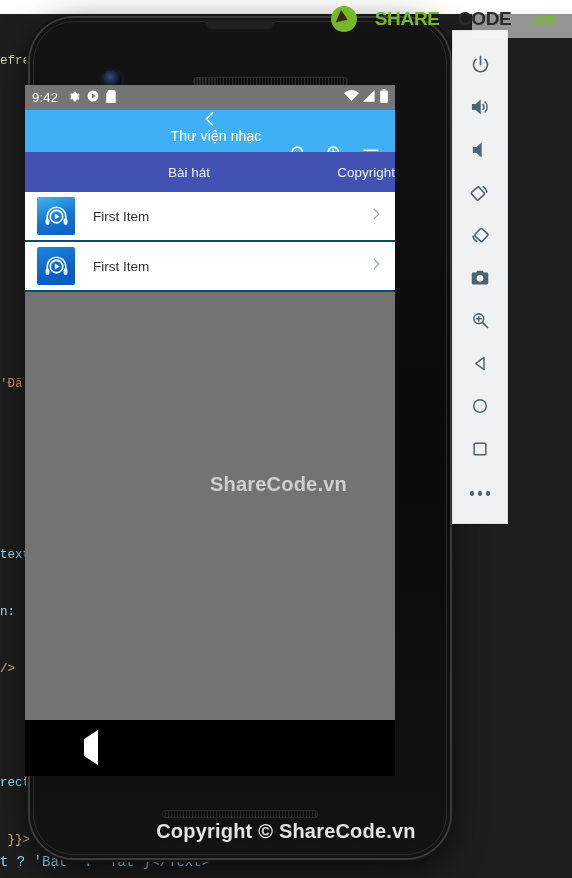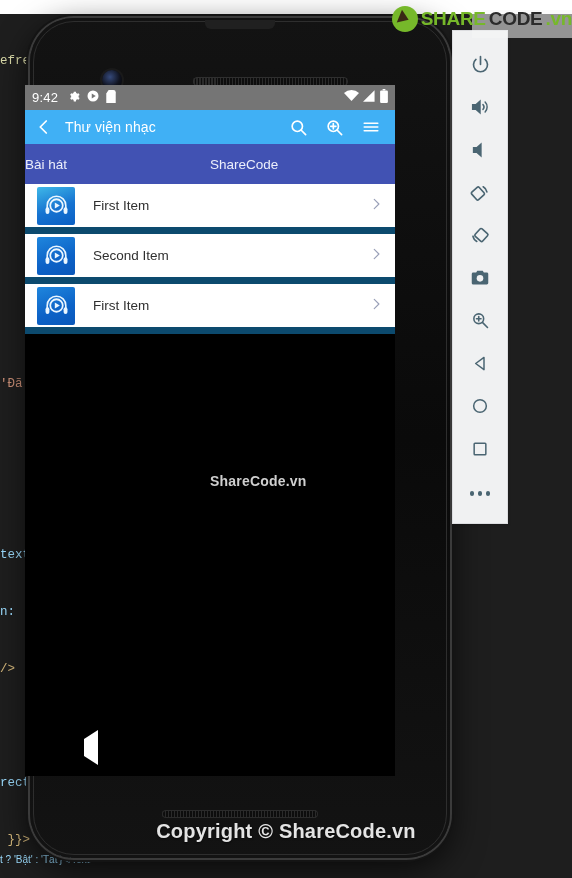--- a/index.html
+++ b/index.html
@@ -63,74 +63,74 @@
   .bottom-speaker{
     position:absolute; left:132px; top:792px; width:156px; height:8px;
     border-radius:5px;
     background:repeating-linear-gradient(90deg,#2a2a2a 0px,#2a2a2a 1.5px,#0d0d0d 1.5px,#0d0d0d 3px);
     box-shadow:inset 0 0 0 1px #2b2b2b;
   }
 
   
   .screen {
     position:absolute; left:25px; top:85px; width:370px; height:635px;
-    background:#000000; overflow:hidden;
+    background:#737373; overflow:hidden;
   }
 
   
   .statusbar{
     height:25px; background:#757575; color:#fff;
     display:flex; align-items:center; padding:0 7px;
     font-size:12.5px;
   }
   .sb-time{ font-size:13px; letter-spacing:.2px; }
   .sb-left-icons{ display:flex; align-items:center; gap:7px; margin-left:9px; }
   .sb-right{ margin-left:auto; display:flex; align-items:center; gap:4px; }
 
   
   .appbar{
-    height:34px; background:#40b0f5; display:flex; align-items:center;
-    padding:0 10px; color:#fff;
+    height:42px; background:#40b0f5; display:flex; align-items:center;
+    padding:0 10px; color:#fff;flex-direction:column;
   }
   .ab-title{ font-size:14px; margin-left:12px; letter-spacing:.1px; }
   .ab-actions{ margin-left:auto; display:flex; align-items:center; gap:17px; padding-right:4px;}
 
   
   .tabs{
     height:40px; background:#4152b3; display:flex; align-items:stretch; position:relative;
   }
   .tab{
-    flex:1; display:flex; align-items:center; justify-content:flex-start;
+    flex:1; display:flex; align-items:center; justify-content:flex-end;
     color:#ffffff; font-size:13.5px; position:relative; cursor:pointer;
   }
   .tab.inactive{ color:#eceffb; }
   .tab .tab-underline{
     position:absolute; bottom:0; left:12%; width:76%; height:3px;
     background:#ffffff; border-radius:2px;
   }
 
   
   .list{ background:#ffffff; }
   .row{
     height:50px; display:flex; align-items:center; padding:0 12px;
-    border-bottom:7px solid #0c4a6e; background:#fff; cursor:pointer;
+    border-bottom:2px solid #0c4a6e; background:#fff; cursor:pointer;
   }
   .thumb{
     width:38px; height:38px; flex:0 0 38px; border-radius:2px;
     background:linear-gradient(160deg,#3fb8e8 0%,#1673d1 55%,#0a5fc4 100%);
     display:flex; align-items:center; justify-content:center;
   }
   .thumb.v2{ background:linear-gradient(160deg,#1f86dd 0%,#0c62c7 60%,#0a57ba 100%); }
   .row-label{ margin-left:18px; font-size:13.5px; color:#303030; }
   .chev{ margin-left:auto; color:#9aa0b8; }
 
   
   .screen-watermark{
     position:absolute; left:185px; top:388px;
-    font-size:14px; font-weight:bold; color:#cfcfcf;
+    font-size:20px; font-weight:bold; color:#cfcfcf;
     letter-spacing:.2px; white-space:nowrap; user-select:none;
   }
 
   
   .navbar{
     position:absolute; left:25px; top:720px; width:370px; height:56px;
     background:#000; display:flex; align-items:center; justify-content:space-around;
   }
   .nav-back{ width:0;height:0;border-top:9px solid transparent;border-bottom:9px solid transparent;border-right:14px solid #fff; }
   .nav-home{ width:16px;height:16px;border-radius:50%;background:#fff; }
@@ -147,21 +147,21 @@
   .emu-btn{
     width:44px; height:44px; display:flex; align-items:center; justify-content:center;
     color:#4a6572; cursor:pointer;
   }
   .emu-btn.more{ margin-top:auto; margin-bottom:8px; }
   .dots{ display:flex; gap:3.5px; }
   .dots i{ width:4.5px;height:4.5px;border-radius:50%;background:#4a6572;display:block; }
 
   
   .brand{
-    position:absolute; right:0; top:6px; display:flex; align-items:center; gap:3px;
+    position:absolute; right:16px; top:6px; display:flex; align-items:center; gap:18px;
     font-weight:bold; font-size:19px; letter-spacing:-.3px; user-select:none;
   }
   .brand .mark{
     width:26px;height:26px;border-radius:50%;
     background:#76b82a; display:flex;align-items:center;justify-content:center;
     position:relative;
   }
   .brand .mark::after{
     content:""; position:absolute; left:7px; top:5px;
     width:0;height:0;border-left:10px solid #3a2a15;
@@ -204,21 +204,21 @@
     <div class="code-line"><span class="c-gold"> }}&gt;</span></div>
     
     
     
     
     
   </div>
 
   <div class="edit-scroll"></div>
 
-  <div style="position:absolute;left:0;top:854px;width:460px;font-family:Liberation Sans, sans-serif;font-size:10px;color:#9cdcfe;white-space:pre;">t ? 'Bật' : 'Tắt'}&lt;/Text&gt;</div>
+  <div style="position:absolute;left:0;top:854px;width:460px;font-family:Liberation Mono, monospace;font-size:14px;color:#9cdcfe;white-space:pre;">t ? 'Bật' : 'Tắt'}&lt;/Text&gt;</div>
 
   <div class="phone">
     <div class="phone-inner-ring"></div>
     <div class="phone-top-notchbar"></div>
     <div class="front-camera"></div>
     <div class="earpiece"></div>
     <div class="bottom-speaker"></div>
   </div>
 
   <div class="screen">
@@ -293,21 +293,21 @@
             </svg>
         </span>
       </span>
     </div>
 
     <div class="tabs">
       <div class="tab inactive">
         <span>Bài hát</span>
       </div>
       <div class="tab inactive">
-        <span>ShareCode</span>
+        <span>Copyright</span>
       </div>
     </div>
 
     <div class="list">
 
       <div class="row">
         <span class="thumb">
           <svg width="27" height="27" viewBox="0 0 32 32" fill="none" stroke="#eaf6ff" stroke-width="1.7">
             <path d="M5 19v-3a11 11 0 0122 0v3" stroke-width="1.9"></path>
             <rect x="3" y="18" width="4.6" height="8" rx="2.3" fill="#eaf6ff" stroke="none"></rect>
@@ -317,49 +317,32 @@
           </svg>
         </span>
         <span class="row-label">First Item</span>
         <span class="chev">
           <svg width="14" height="14" viewBox="0 0 24 24" fill="none" stroke="#9aa0b8" stroke-width="2" stroke-linecap="round" stroke-linejoin="round">
               <polyline points="9 4 17 12 9 20"></polyline>
             </svg>
         </span>
       </div>
 
+
+
       <div class="row">
         <span class="thumb v2">
           <svg width="27" height="27" viewBox="0 0 32 32" fill="none" stroke="#eaf6ff" stroke-width="1.7">
             <path d="M5 19v-3a11 11 0 0122 0v3" stroke-width="1.9"></path>
             <rect x="3" y="18" width="4.6" height="8" rx="2.3" fill="#eaf6ff" stroke="none"></rect>
             <rect x="24.4" y="18" width="4.6" height="8" rx="2.3" fill="#eaf6ff" stroke="none"></rect>
             <circle cx="16" cy="16" r="7.4" stroke-width="2.1"></circle>
             <path d="M14 12.5l6 3.5-6 3.5z" fill="#eaf6ff" stroke="none"></path>
           </svg>
         </span>
-        <span class="row-label">Second Item</span>
-        <span class="chev">
-          <svg width="14" height="14" viewBox="0 0 24 24" fill="none" stroke="#9aa0b8" stroke-width="2" stroke-linecap="round" stroke-linejoin="round">
-              <polyline points="9 4 17 12 9 20"></polyline>
-            </svg>
-        </span>
-      </div>
-
-
-      <div class="row">
-        <span class="thumb v2">
-          <svg width="27" height="27" viewBox="0 0 32 32" fill="none" stroke="#eaf6ff" stroke-width="1.7">
-            <path d="M5 19v-3a11 11 0 0122 0v3" stroke-width="1.9"></path>
-            <rect x="3" y="18" width="4.6" height="8" rx="2.3" fill="#eaf6ff" stroke="none"></rect>
-            <rect x="24.4" y="18" width="4.6" height="8" rx="2.3" fill="#eaf6ff" stroke="none"></rect>
-            <circle cx="16" cy="16" r="7.4" stroke-width="2.1"></circle>
-            <path d="M14 12.5l6 3.5-6 3.5z" fill="#eaf6ff" stroke="none"></path>
-          </svg>
-        </span>
         <span class="row-label">First Item</span>
         <span class="chev">
           <svg width="14" height="14" viewBox="0 0 24 24" fill="none" stroke="#9aa0b8" stroke-width="2" stroke-linecap="round" stroke-linejoin="round">
               <polyline points="9 4 17 12 9 20"></polyline>
             </svg>
         </span>
       </div>
 
     </div>
 

